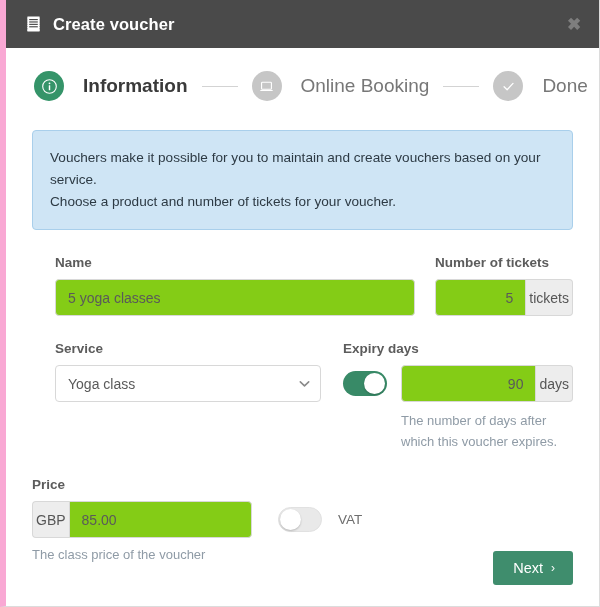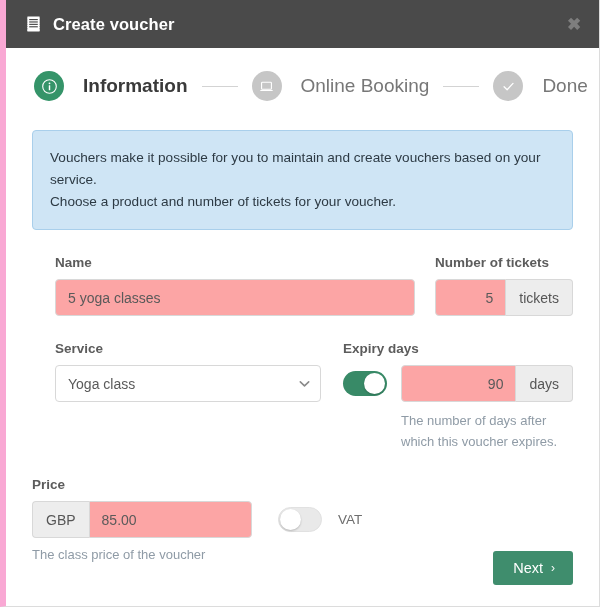--- a/index.html
+++ b/index.html
@@ -145,21 +145,21 @@
     margin-bottom: 9px;
     display: block;
   }
 
   .input-box {
     width: 100%;
     height: 37px;
     box-sizing: border-box;
     border: 1px solid #d8d8d8;
     border-radius: 4px;
-    background: #fca5a5;
+    background: #84cc16;
     font-family: "Liberation Sans", sans-serif;
     font-size: 14px;
     color: #5a5a5a;
     padding: 0 12px;
     outline: none;
   }
   .input-box::placeholder { color: #9b9b9b; }
 
   
   .input-group {
@@ -179,21 +179,21 @@
     height: 37px;
     box-sizing: border-box;
     background: #ededed;
     border: 1px solid #d8d8d8;
     border-left: none;
     border-top-right-radius: 4px;
     border-bottom-right-radius: 4px;
     display: flex;
     align-items: center;
     justify-content: center;
-    padding: 0 13px;
+    padding: 0 3px;
     font-size: 14px;
     color: #565656;
     white-space: nowrap;
   }
   
   .input-addon.prefix {
     border: 1px solid #d8d8d8;
     border-right: none;
     border-radius: 4px 0 0 4px;
     background: #ededed;

